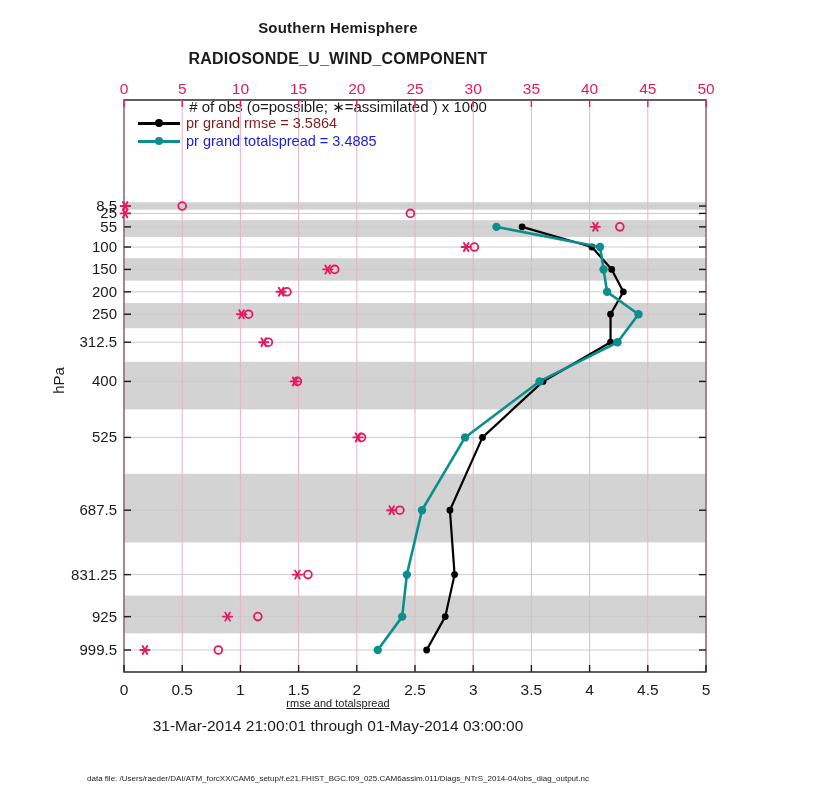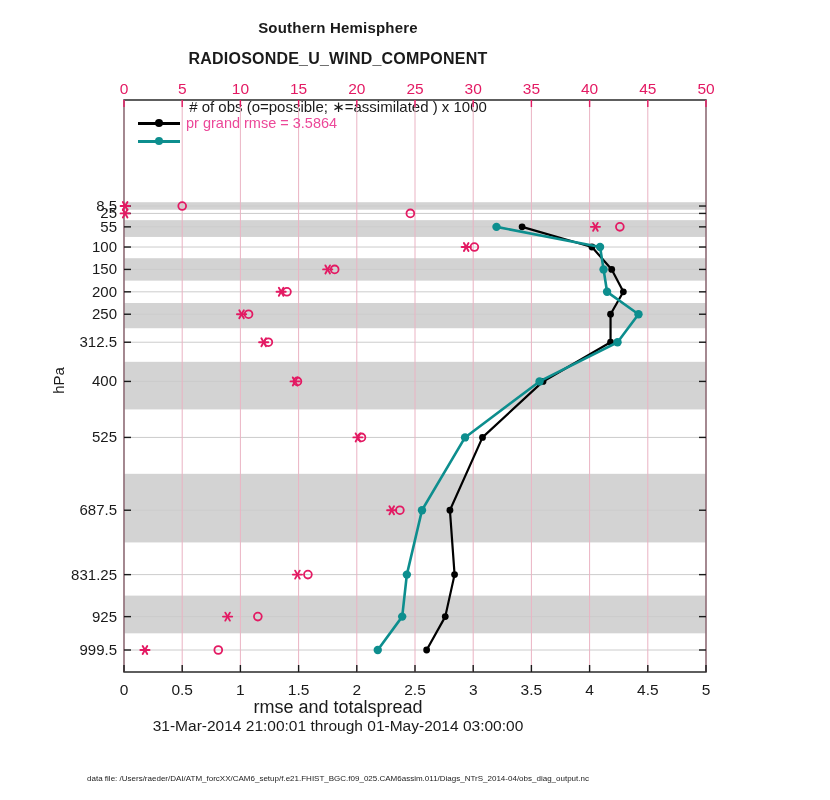--- a/index.html
+++ b/index.html
@@ -8,21 +8,21 @@
   #fig-title{top:19px;font-size:15px;font-weight:bold;letter-spacing:.2px;}
   #fig-subtitle{top:50px;font-size:16px;font-weight:bold;letter-spacing:.2px;}
   #top-axis-label{top:66px;font-size:15px;margin-top:32px;}
   #plot-svg{position:absolute;left:0;top:0;}
   #legend{position:absolute;left:138px;top:114px;}
   .legend-row{display:flex;align-items:center;height:18px;}
   .legend-swatch{width:42px;height:12px;position:relative;margin-right:6px;flex:0 0 auto;}
   .legend-swatch .line{position:absolute;left:0;right:0;top:5px;height:2.5px;}
   .legend-swatch .dot{position:absolute;left:50%;top:50%;transform:translate(-50%,-50%);width:8px;height:8px;border-radius:50%;}
   .legend-label{font-size:14.5px;white-space:nowrap;}
-  #x-axis-label{top:697px;font-size:18px;}
+  #x-axis-label{top:697px;font-size:11px;text-decoration:underline;}
   #timespan{top:717px;font-size:15.5px;}
   #datafile{top:774px;font-size:8px;color:#222;}
   #y-axis-label{position:absolute;left:30px;top:372px;width:56px;text-align:center;font-size:15px;transform:rotate(-90deg);transform-origin:center;}
 </style>
 </head>
 <body>
 
 <div class="abs" id="fig-title">Southern Hemisphere</div>
 <div class="abs" id="fig-subtitle">RADIOSONDE_U_WIND_COMPONENT</div>
 <div class="abs" id="top-axis-label"># of obs (o=possible; ∗=assimilated ) x 1000</div>
@@ -230,26 +230,27 @@
     <text font-family="&quot;Liberation Sans&quot;, sans-serif" x="117" y="621.624" text-anchor="end" font-size="15" fill="#1a1a1a">925</text>
     <text font-family="&quot;Liberation Sans&quot;, sans-serif" x="117" y="655" text-anchor="end" font-size="15" fill="#1a1a1a">999.5</text>
   </svg>
 
 <div id="legend">
   <div class="legend-row">
     <span class="legend-swatch">
         <span class="line" style="background: rgb(0, 0, 0);"></span>
         <span class="dot" style="background: rgb(0, 0, 0);"></span>
       </span>
-    <span class="legend-label" style="color: #ec4899;">pr grand rmse = 3.5864</span>
+    <span class="legend-label" style="color: #7f1d1d;">pr grand rmse = 3.5864</span>
   </div>
   <div class="legend-row">
     <span class="legend-swatch">
         <span class="line" style="background: rgb(13, 142, 142);"></span>
         <span class="dot" style="background: rgb(13, 142, 142);"></span>
       </span>
+    <span class="legend-label" style="color: rgb(28, 28, 221);">pr grand totalspread = 3.4885</span>
   </div>
 </div>
 
 <div class="abs" id="x-axis-label">rmse and totalspread</div>
 <div class="abs" id="timespan">31-Mar-2014 21:00:01 through 01-May-2014 03:00:00</div>
 <div class="abs" id="datafile">data file: /Users/raeder/DAI/ATM_forcXX/CAM6_setup/f.e21.FHIST_BGC.f09_025.CAM6assim.011/Diags_NTrS_2014-04/obs_diag_output.nc</div>
 <div id="y-axis-label">hPa</div>
 
 </body></html>

